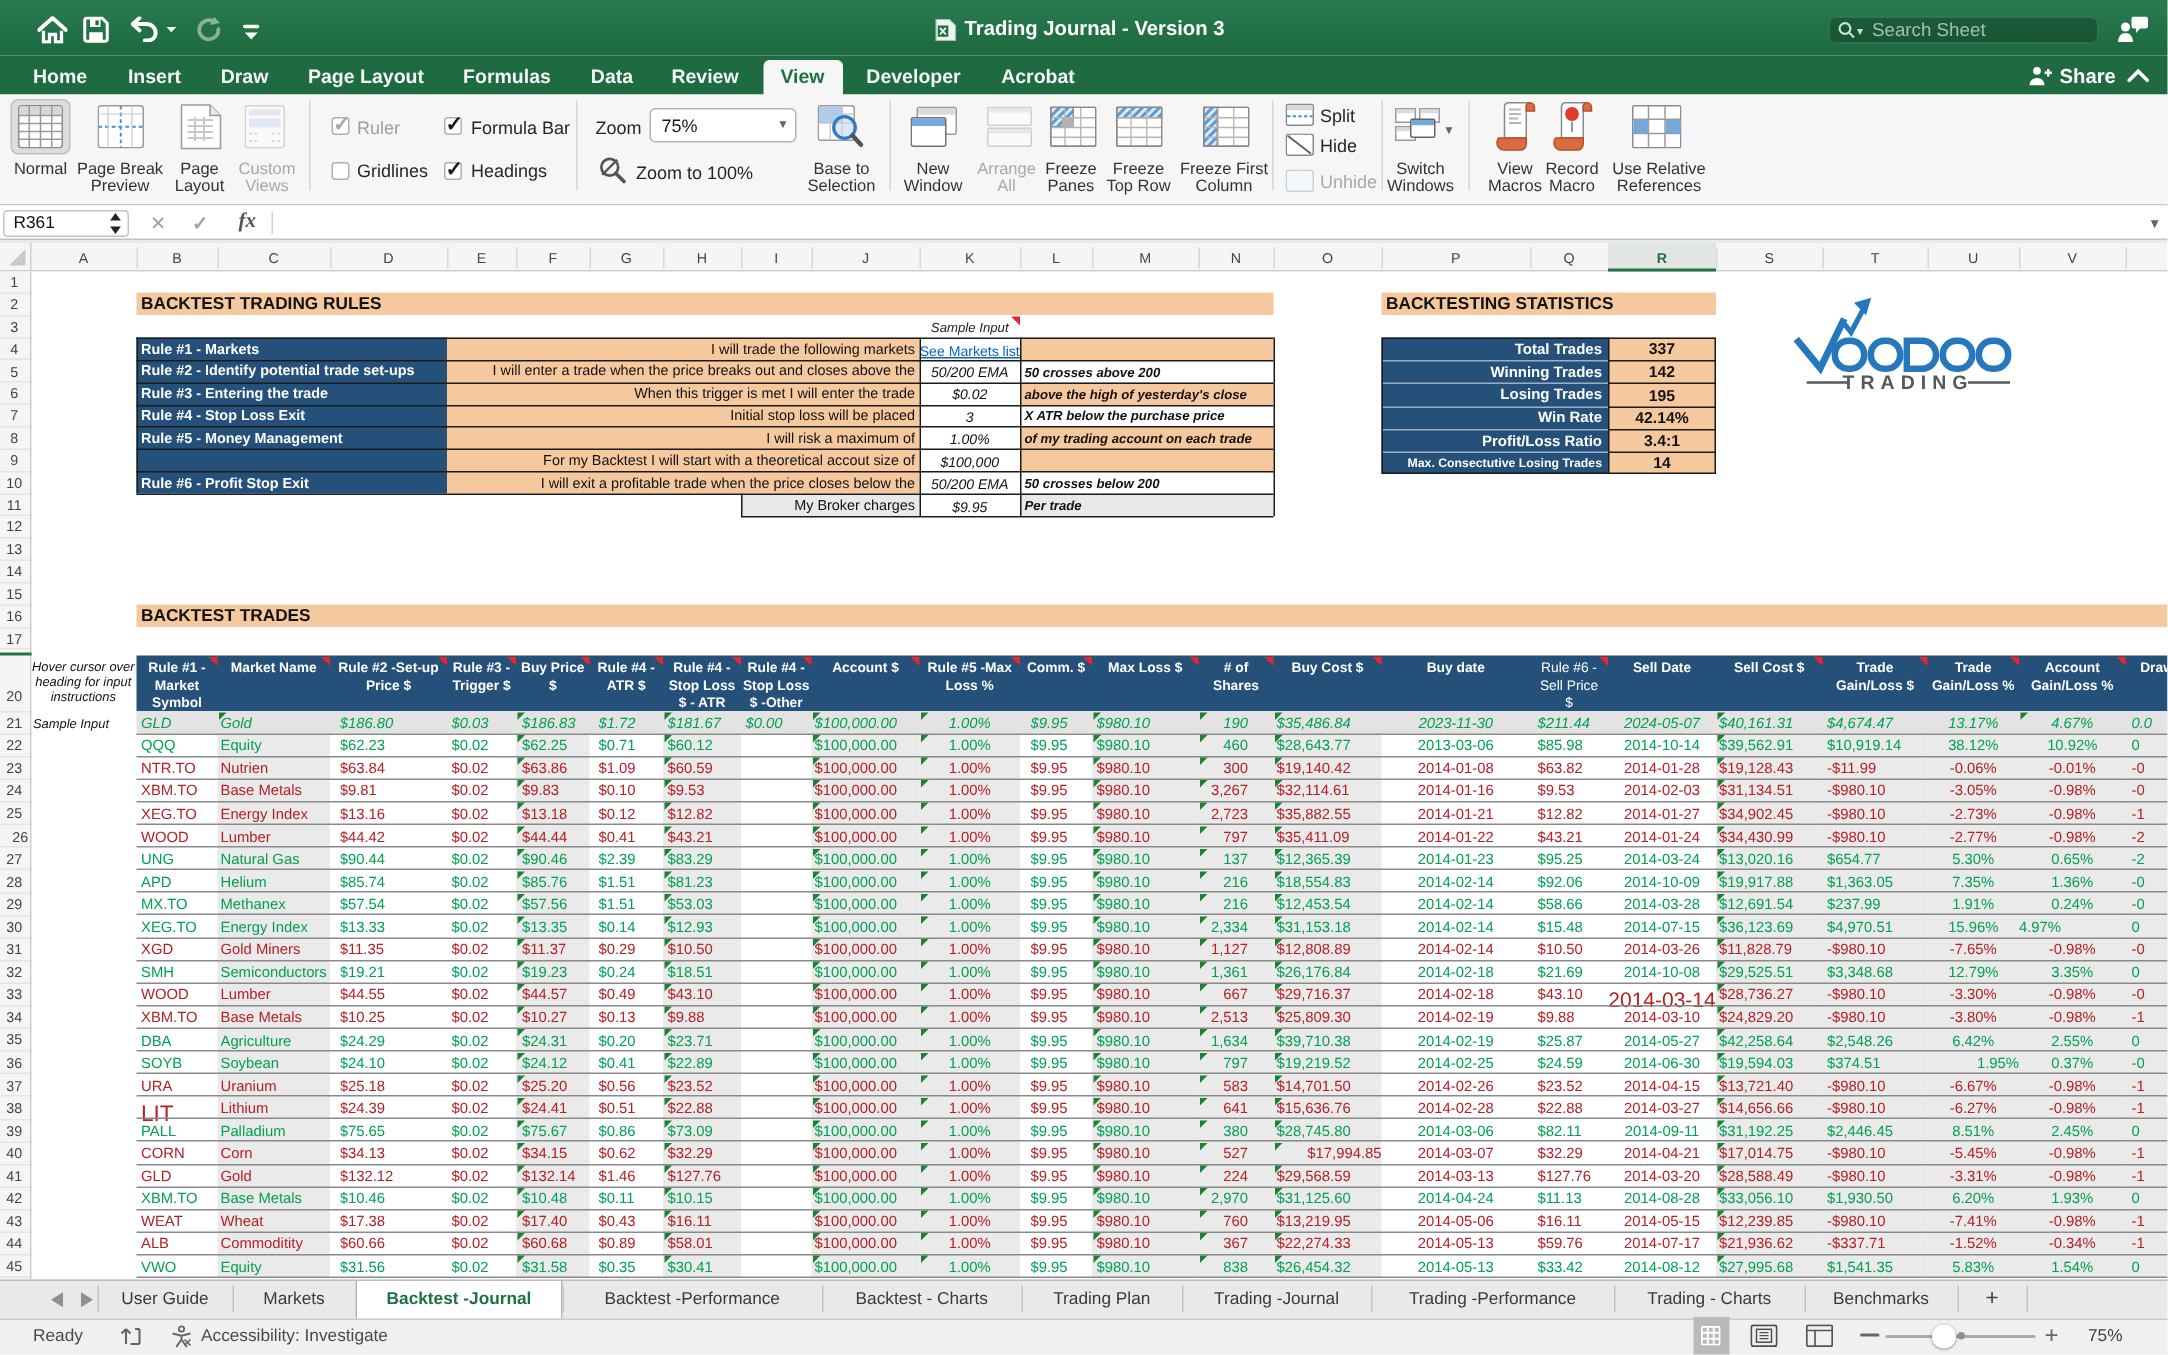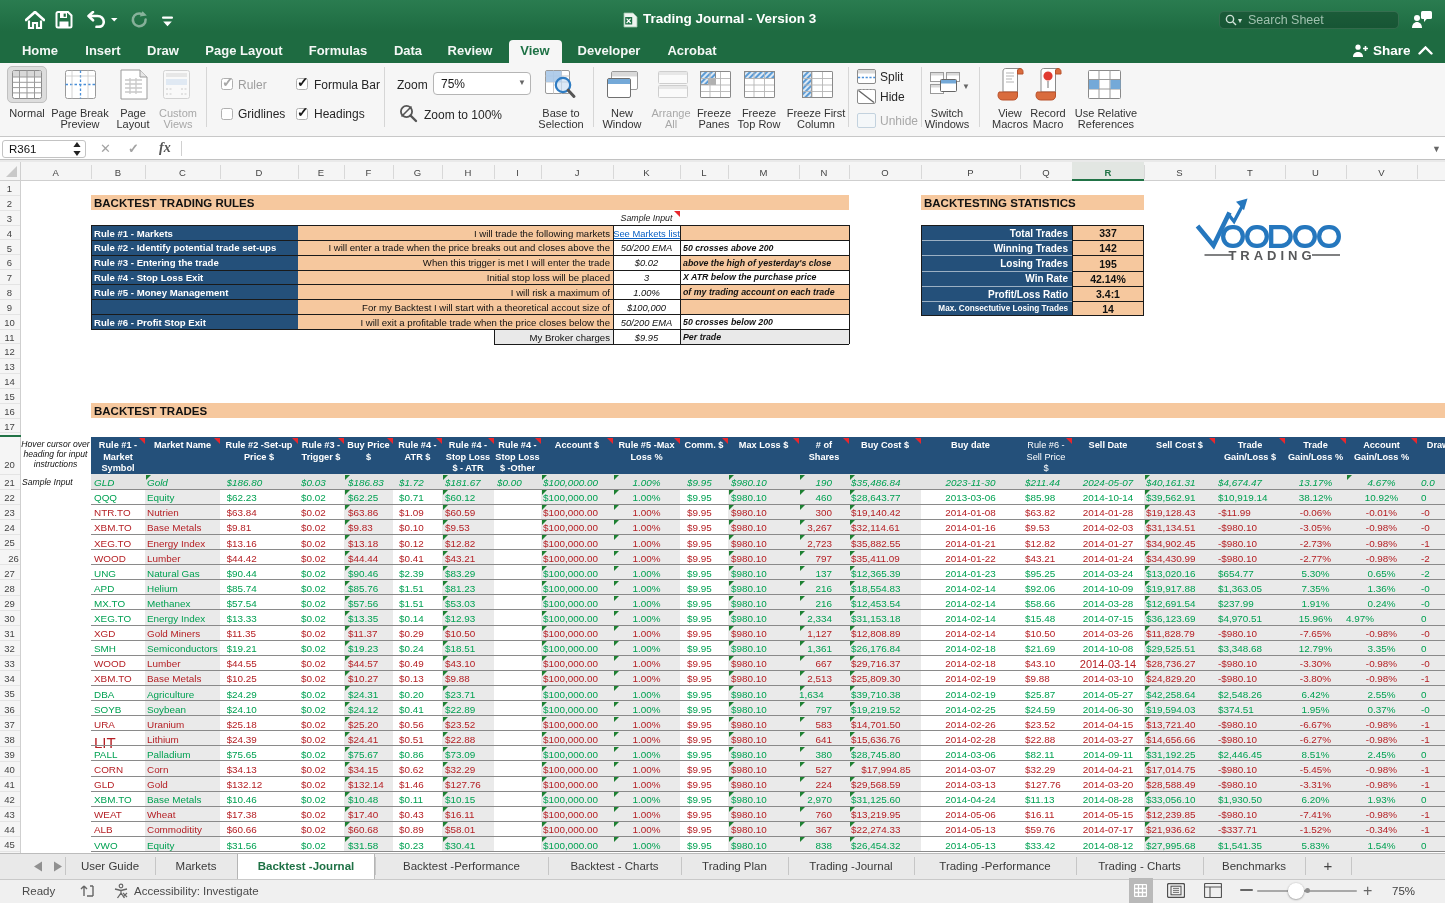--- a/index.html
+++ b/index.html
@@ -943,21 +943,21 @@
 <div class="ab" style="left:399px;width:43px;text-align:left;top:498.29999999999995px;font-size:9.9px;color:#b52025;white-space:nowrap;overflow:hidden">$0.49</div>
 <div class="ab" style="left:445px;width:49px;text-align:left;top:498.29999999999995px;font-size:9.9px;color:#b52025;white-space:nowrap;overflow:hidden">$43.10</div>
 <div class="ab" style="left:543px;width:70px;text-align:left;top:498.29999999999995px;font-size:9.9px;color:#b52025;white-space:nowrap;overflow:hidden">$100,000.00</div>
 <div class="ab" style="left:613px;width:67px;text-align:center;top:498.29999999999995px;font-size:9.9px;color:#b52025;white-space:nowrap;overflow:hidden">1.00%</div>
 <div class="ab" style="left:687px;width:41px;text-align:left;top:498.29999999999995px;font-size:9.9px;color:#b52025;white-space:nowrap;overflow:hidden">$9.95</div>
 <div class="ab" style="left:731px;width:68px;text-align:left;top:498.29999999999995px;font-size:9.9px;color:#b52025;white-space:nowrap;overflow:hidden">$980.10</div>
 <div class="ab" style="left:799px;width:33px;text-align:right;top:498.29999999999995px;font-size:9.9px;color:#b52025;white-space:nowrap;overflow:hidden">667</div>
 <div class="ab" style="left:851px;width:70px;text-align:left;top:498.29999999999995px;font-size:9.9px;color:#b52025;white-space:nowrap;overflow:hidden">$29,716.37</div>
 <div class="ab" style="left:921px;width:99px;text-align:center;top:498.29999999999995px;font-size:9.9px;color:#b52025;white-space:nowrap;overflow:hidden">2014-02-18</div>
 <div class="ab" style="left:1025px;width:47px;text-align:left;top:498.29999999999995px;font-size:9.9px;color:#b52025;white-space:nowrap;overflow:hidden">$43.10</div>
-<div class="ab" style="left:1072px;width:72px;text-align:center;top:498.29999999999995px;font-size:11px;color:#b52025;white-space:nowrap;overflow:hidden">2014-03-14</div>
+<div class="ab" style="left:1072px;width:72px;text-align:center;top:498.29999999999995px;font-size:14px;color:#b52025;white-space:nowrap;overflow:hidden">2014-03-14</div>
 <div class="ab" style="left:1146px;width:69px;text-align:left;top:498.29999999999995px;font-size:9.9px;color:#b52025;white-space:nowrap;overflow:hidden">$28,736.27</div>
 <div class="ab" style="left:1218px;width:67px;text-align:left;top:498.29999999999995px;font-size:9.9px;color:#b52025;white-space:nowrap;overflow:hidden">-$980.10</div>
 <div class="ab" style="left:1285px;width:61px;text-align:center;top:498.29999999999995px;font-size:9.9px;color:#b52025;white-space:nowrap;overflow:hidden">-3.30%</div>
 <div class="ab" style="left:1346px;width:71px;text-align:center;top:498.29999999999995px;font-size:9.9px;color:#b52025;white-space:nowrap;overflow:hidden">-0.98%</div>
 <div class="ab" style="left:1421px;width:71px;text-align:left;top:498.29999999999995px;font-size:9.9px;color:#b52025;white-space:nowrap;overflow:hidden">-0</div>
 <div class="flag-g" style="left:344.5px;top:496.19999999999993px"></div>
 <div class="flag-g" style="left:442.5px;top:496.19999999999993px"></div>
 <div class="flag-g" style="left:541.5px;top:496.19999999999993px"></div>
 <div class="flag-g" style="left:613.5px;top:496.19999999999993px"></div>
 <div class="flag-g" style="left:728.5px;top:496.19999999999993px"></div>
@@ -999,21 +999,21 @@
 <div class="ab" style="left:147px;width:73px;text-align:left;top:528.5px;font-size:9.9px;color:#00a152;white-space:nowrap;overflow:hidden">Agriculture</div>
 <div class="ab" style="left:226.5px;width:71.5px;text-align:left;top:528.5px;font-size:9.9px;color:#00a152;white-space:nowrap;overflow:hidden">$24.29</div>
 <div class="ab" style="left:301px;width:43px;text-align:left;top:528.5px;font-size:9.9px;color:#00a152;white-space:nowrap;overflow:hidden">$0.02</div>
 <div class="ab" style="left:348px;width:45px;text-align:left;top:528.5px;font-size:9.9px;color:#00a152;white-space:nowrap;overflow:hidden">$24.31</div>
 <div class="ab" style="left:399px;width:43px;text-align:left;top:528.5px;font-size:9.9px;color:#00a152;white-space:nowrap;overflow:hidden">$0.20</div>
 <div class="ab" style="left:445px;width:49px;text-align:left;top:528.5px;font-size:9.9px;color:#00a152;white-space:nowrap;overflow:hidden">$23.71</div>
 <div class="ab" style="left:543px;width:70px;text-align:left;top:528.5px;font-size:9.9px;color:#00a152;white-space:nowrap;overflow:hidden">$100,000.00</div>
 <div class="ab" style="left:613px;width:67px;text-align:center;top:528.5px;font-size:9.9px;color:#00a152;white-space:nowrap;overflow:hidden">1.00%</div>
 <div class="ab" style="left:687px;width:41px;text-align:left;top:528.5px;font-size:9.9px;color:#00a152;white-space:nowrap;overflow:hidden">$9.95</div>
 <div class="ab" style="left:731px;width:68px;text-align:left;top:528.5px;font-size:9.9px;color:#00a152;white-space:nowrap;overflow:hidden">$980.10</div>
-<div class="ab" style="left:799px;width:33px;text-align:left;top:528.5px;font-size:9.9px;color:#00a152;white-space:nowrap;overflow:hidden">1,634</div>
+<div class="ab" style="left:799px;width:33px;text-align:right;top:528.5px;font-size:9.9px;color:#00a152;white-space:nowrap;overflow:hidden">1,634</div>
 <div class="ab" style="left:851px;width:70px;text-align:left;top:528.5px;font-size:9.9px;color:#00a152;white-space:nowrap;overflow:hidden">$39,710.38</div>
 <div class="ab" style="left:921px;width:99px;text-align:center;top:528.5px;font-size:9.9px;color:#00a152;white-space:nowrap;overflow:hidden">2014-02-19</div>
 <div class="ab" style="left:1025px;width:47px;text-align:left;top:528.5px;font-size:9.9px;color:#00a152;white-space:nowrap;overflow:hidden">$25.87</div>
 <div class="ab" style="left:1072px;width:72px;text-align:center;top:528.5px;font-size:9.9px;color:#00a152;white-space:nowrap;overflow:hidden">2014-05-27</div>
 <div class="ab" style="left:1146px;width:69px;text-align:left;top:528.5px;font-size:9.9px;color:#00a152;white-space:nowrap;overflow:hidden">$42,258.64</div>
 <div class="ab" style="left:1218px;width:67px;text-align:left;top:528.5px;font-size:9.9px;color:#00a152;white-space:nowrap;overflow:hidden">$2,548.26</div>
 <div class="ab" style="left:1285px;width:61px;text-align:center;top:528.5px;font-size:9.9px;color:#00a152;white-space:nowrap;overflow:hidden">6.42%</div>
 <div class="ab" style="left:1346px;width:71px;text-align:center;top:528.5px;font-size:9.9px;color:#00a152;white-space:nowrap;overflow:hidden">2.55%</div>
 <div class="ab" style="left:1421px;width:71px;text-align:left;top:528.5px;font-size:9.9px;color:#00a152;white-space:nowrap;overflow:hidden">0</div>
 <div class="flag-g" style="left:344.5px;top:526.4px"></div>
@@ -1036,21 +1036,21 @@
 <div class="ab" style="left:613px;width:67px;text-align:center;top:543.6px;font-size:9.9px;color:#00a152;white-space:nowrap;overflow:hidden">1.00%</div>
 <div class="ab" style="left:687px;width:41px;text-align:left;top:543.6px;font-size:9.9px;color:#00a152;white-space:nowrap;overflow:hidden">$9.95</div>
 <div class="ab" style="left:731px;width:68px;text-align:left;top:543.6px;font-size:9.9px;color:#00a152;white-space:nowrap;overflow:hidden">$980.10</div>
 <div class="ab" style="left:799px;width:33px;text-align:right;top:543.6px;font-size:9.9px;color:#00a152;white-space:nowrap;overflow:hidden">797</div>
 <div class="ab" style="left:851px;width:70px;text-align:left;top:543.6px;font-size:9.9px;color:#00a152;white-space:nowrap;overflow:hidden">$19,219.52</div>
 <div class="ab" style="left:921px;width:99px;text-align:center;top:543.6px;font-size:9.9px;color:#00a152;white-space:nowrap;overflow:hidden">2014-02-25</div>
 <div class="ab" style="left:1025px;width:47px;text-align:left;top:543.6px;font-size:9.9px;color:#00a152;white-space:nowrap;overflow:hidden">$24.59</div>
 <div class="ab" style="left:1072px;width:72px;text-align:center;top:543.6px;font-size:9.9px;color:#00a152;white-space:nowrap;overflow:hidden">2014-06-30</div>
 <div class="ab" style="left:1146px;width:69px;text-align:left;top:543.6px;font-size:9.9px;color:#00a152;white-space:nowrap;overflow:hidden">$19,594.03</div>
 <div class="ab" style="left:1218px;width:67px;text-align:left;top:543.6px;font-size:9.9px;color:#00a152;white-space:nowrap;overflow:hidden">$374.51</div>
-<div class="ab" style="left:1285px;width:61px;text-align:center;top:543.6px;font-size:9.9px;color:#00a152;white-space:nowrap;overflow:hidden">1.95%</div>
+<div class="ab" style="left:1285px;width:61px;text-align:right;top:543.6px;font-size:9.9px;color:#00a152;white-space:nowrap;overflow:hidden">1.95%</div>
 <div class="ab" style="left:1346px;width:71px;text-align:center;top:543.6px;font-size:9.9px;color:#00a152;white-space:nowrap;overflow:hidden">0.37%</div>
 <div class="ab" style="left:1421px;width:71px;text-align:left;top:543.6px;font-size:9.9px;color:#00a152;white-space:nowrap;overflow:hidden">-0</div>
 <div class="flag-g" style="left:344.5px;top:541.5px"></div>
 <div class="flag-g" style="left:442.5px;top:541.5px"></div>
 <div class="flag-g" style="left:541.5px;top:541.5px"></div>
 <div class="flag-g" style="left:613.5px;top:541.5px"></div>
 <div class="flag-g" style="left:728.5px;top:541.5px"></div>
 <div class="flag-g" style="left:799.5px;top:541.5px"></div>
 <div class="flag-g" style="left:849.5px;top:541.5px"></div>
 <div class="flag-g" style="left:1144.5px;top:541.5px"></div>
@@ -1150,21 +1150,21 @@
 <div class="ab" style="left:226.5px;width:71.5px;text-align:left;top:603.9999999999999px;font-size:9.9px;color:#b52025;white-space:nowrap;overflow:hidden">$34.13</div>
 <div class="ab" style="left:301px;width:43px;text-align:left;top:603.9999999999999px;font-size:9.9px;color:#b52025;white-space:nowrap;overflow:hidden">$0.02</div>
 <div class="ab" style="left:348px;width:45px;text-align:left;top:603.9999999999999px;font-size:9.9px;color:#b52025;white-space:nowrap;overflow:hidden">$34.15</div>
 <div class="ab" style="left:399px;width:43px;text-align:left;top:603.9999999999999px;font-size:9.9px;color:#b52025;white-space:nowrap;overflow:hidden">$0.62</div>
 <div class="ab" style="left:445px;width:49px;text-align:left;top:603.9999999999999px;font-size:9.9px;color:#b52025;white-space:nowrap;overflow:hidden">$32.29</div>
 <div class="ab" style="left:543px;width:70px;text-align:left;top:603.9999999999999px;font-size:9.9px;color:#b52025;white-space:nowrap;overflow:hidden">$100,000.00</div>
 <div class="ab" style="left:613px;width:67px;text-align:center;top:603.9999999999999px;font-size:9.9px;color:#b52025;white-space:nowrap;overflow:hidden">1.00%</div>
 <div class="ab" style="left:687px;width:41px;text-align:left;top:603.9999999999999px;font-size:9.9px;color:#b52025;white-space:nowrap;overflow:hidden">$9.95</div>
 <div class="ab" style="left:731px;width:68px;text-align:left;top:603.9999999999999px;font-size:9.9px;color:#b52025;white-space:nowrap;overflow:hidden">$980.10</div>
 <div class="ab" style="left:799px;width:33px;text-align:right;top:603.9999999999999px;font-size:9.9px;color:#b52025;white-space:nowrap;overflow:hidden">527</div>
-<div class="ab" style="left:851px;width:70px;text-align:center;top:603.9999999999999px;font-size:9.9px;color:#b52025;white-space:nowrap;overflow:hidden">$17,994.85</div>
+<div class="ab" style="left:851px;width:70px;text-align:right;top:603.9999999999999px;font-size:9.9px;color:#b52025;white-space:nowrap;overflow:hidden">$17,994.85</div>
 <div class="ab" style="left:921px;width:99px;text-align:center;top:603.9999999999999px;font-size:9.9px;color:#b52025;white-space:nowrap;overflow:hidden">2014-03-07</div>
 <div class="ab" style="left:1025px;width:47px;text-align:left;top:603.9999999999999px;font-size:9.9px;color:#b52025;white-space:nowrap;overflow:hidden">$32.29</div>
 <div class="ab" style="left:1072px;width:72px;text-align:center;top:603.9999999999999px;font-size:9.9px;color:#b52025;white-space:nowrap;overflow:hidden">2014-04-21</div>
 <div class="ab" style="left:1146px;width:69px;text-align:left;top:603.9999999999999px;font-size:9.9px;color:#b52025;white-space:nowrap;overflow:hidden">$17,014.75</div>
 <div class="ab" style="left:1218px;width:67px;text-align:left;top:603.9999999999999px;font-size:9.9px;color:#b52025;white-space:nowrap;overflow:hidden">-$980.10</div>
 <div class="ab" style="left:1285px;width:61px;text-align:center;top:603.9999999999999px;font-size:9.9px;color:#b52025;white-space:nowrap;overflow:hidden">-5.45%</div>
 <div class="ab" style="left:1346px;width:71px;text-align:center;top:603.9999999999999px;font-size:9.9px;color:#b52025;white-space:nowrap;overflow:hidden">-0.98%</div>
 <div class="ab" style="left:1421px;width:71px;text-align:left;top:603.9999999999999px;font-size:9.9px;color:#b52025;white-space:nowrap;overflow:hidden">-1</div>
 <div class="flag-g" style="left:344.5px;top:601.8999999999999px"></div>
 <div class="flag-g" style="left:442.5px;top:601.8999999999999px"></div>
@@ -1293,21 +1293,21 @@
 <div class="flag-g" style="left:728.5px;top:662.3px"></div>
 <div class="flag-g" style="left:799.5px;top:662.3px"></div>
 <div class="flag-g" style="left:849.5px;top:662.3px"></div>
 <div class="flag-g" style="left:1144.5px;top:662.3px"></div>
 <div class="ab" style="left:91px;top:675.9px;width:1354px;height:1px;background:#8a8a8a"></div>
 <div class="ab" style="left:94px;width:51px;text-align:left;top:679.4999999999999px;font-size:9.9px;color:#00a152;white-space:nowrap;overflow:hidden">VWO</div>
 <div class="ab" style="left:147px;width:73px;text-align:left;top:679.4999999999999px;font-size:9.9px;color:#00a152;white-space:nowrap;overflow:hidden">Equity</div>
 <div class="ab" style="left:226.5px;width:71.5px;text-align:left;top:679.4999999999999px;font-size:9.9px;color:#00a152;white-space:nowrap;overflow:hidden">$31.56</div>
 <div class="ab" style="left:301px;width:43px;text-align:left;top:679.4999999999999px;font-size:9.9px;color:#00a152;white-space:nowrap;overflow:hidden">$0.02</div>
 <div class="ab" style="left:348px;width:45px;text-align:left;top:679.4999999999999px;font-size:9.9px;color:#00a152;white-space:nowrap;overflow:hidden">$31.58</div>
-<div class="ab" style="left:399px;width:43px;text-align:left;top:679.4999999999999px;font-size:9.9px;color:#00a152;white-space:nowrap;overflow:hidden">$0.23</div>
+<div class="ab" style="left:399px;width:43px;text-align:left;top:679.4999999999999px;font-size:9.9px;color:#00a152;white-space:nowrap;overflow:hidden">$0.35</div>
 <div class="ab" style="left:445px;width:49px;text-align:left;top:679.4999999999999px;font-size:9.9px;color:#00a152;white-space:nowrap;overflow:hidden">$30.41</div>
 <div class="ab" style="left:543px;width:70px;text-align:left;top:679.4999999999999px;font-size:9.9px;color:#00a152;white-space:nowrap;overflow:hidden">$100,000.00</div>
 <div class="ab" style="left:613px;width:67px;text-align:center;top:679.4999999999999px;font-size:9.9px;color:#00a152;white-space:nowrap;overflow:hidden">1.00%</div>
 <div class="ab" style="left:687px;width:41px;text-align:left;top:679.4999999999999px;font-size:9.9px;color:#00a152;white-space:nowrap;overflow:hidden">$9.95</div>
 <div class="ab" style="left:731px;width:68px;text-align:left;top:679.4999999999999px;font-size:9.9px;color:#00a152;white-space:nowrap;overflow:hidden">$980.10</div>
 <div class="ab" style="left:799px;width:33px;text-align:right;top:679.4999999999999px;font-size:9.9px;color:#00a152;white-space:nowrap;overflow:hidden">838</div>
 <div class="ab" style="left:851px;width:70px;text-align:left;top:679.4999999999999px;font-size:9.9px;color:#00a152;white-space:nowrap;overflow:hidden">$26,454.32</div>
 <div class="ab" style="left:921px;width:99px;text-align:center;top:679.4999999999999px;font-size:9.9px;color:#00a152;white-space:nowrap;overflow:hidden">2014-05-13</div>
 <div class="ab" style="left:1025px;width:47px;text-align:left;top:679.4999999999999px;font-size:9.9px;color:#00a152;white-space:nowrap;overflow:hidden">$33.42</div>
 <div class="ab" style="left:1072px;width:72px;text-align:center;top:679.4999999999999px;font-size:9.9px;color:#00a152;white-space:nowrap;overflow:hidden">2014-08-12</div>

